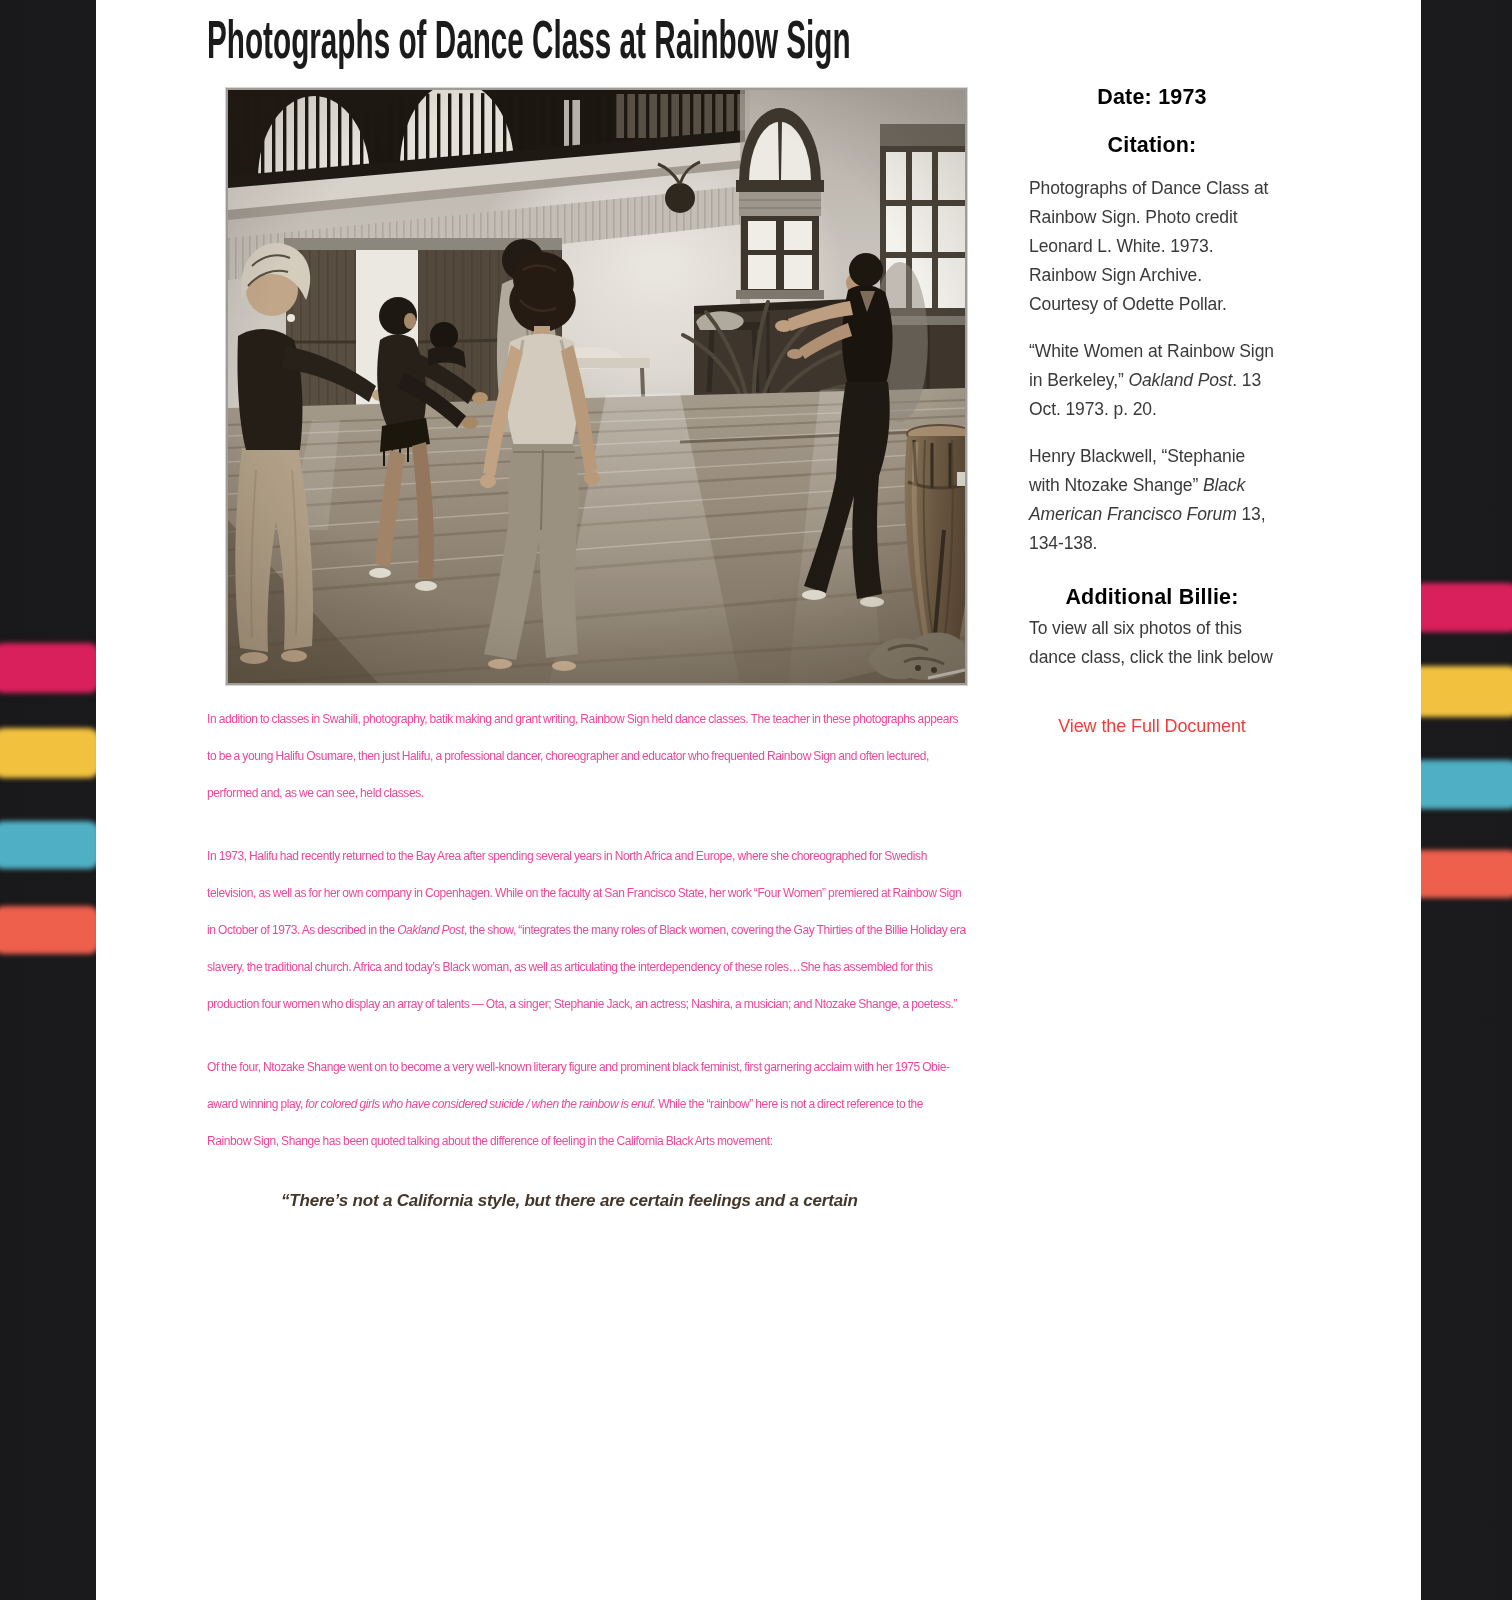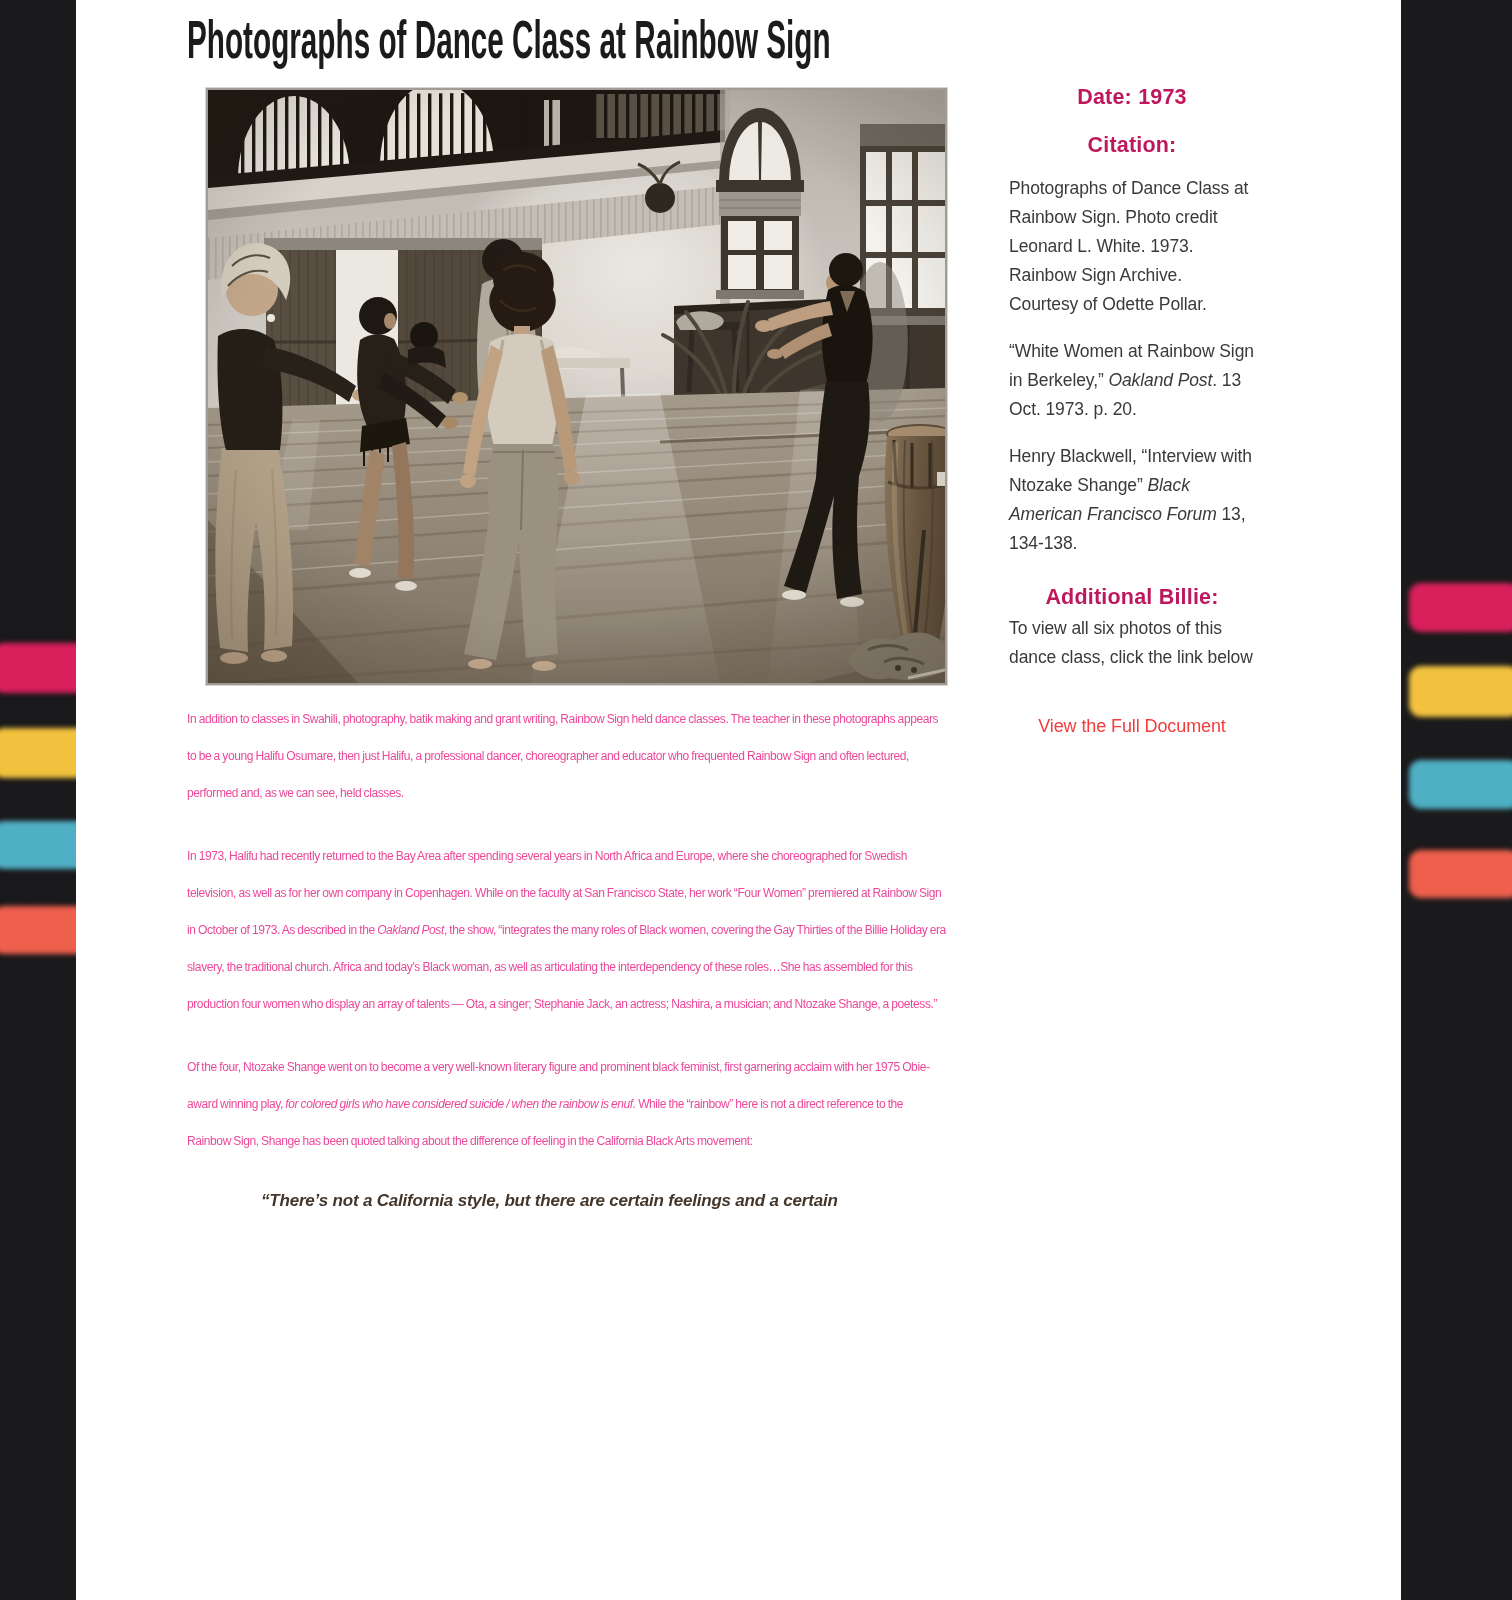--- a/index.html
+++ b/index.html
@@ -21,21 +21,21 @@
   .edge{position:absolute;top:0;bottom:0;z-index:1;}
   .edge-left{left:0;width:92px;}
   .edge-right{right:0;width:95px;}
   .stripe{position:absolute;left:-8px;right:-8px;border-radius:12px;filter:blur(2.5px);}
   .s-pink{background:var(--stripe-pink);}
   .s-yellow{background:var(--stripe-yellow);}
   .s-teal{background:var(--stripe-teal);}
   .s-orange{background:var(--stripe-orange);}
 
   .page{
-    position:absolute;left:76px;top:0;width:1325px;height:1600px;
+    position:absolute;left:96px;top:0;width:1325px;height:1600px;
     background:#ffffff;z-index:2;
   }
 
   .main-col{position:absolute;left:111px;top:0;width:762px;}
   h1.title{
     margin:8px 0 0 0;line-height:62px;font-size:54px;font-weight:bold;
     color:#1b1b1b;white-space:nowrap;
   }
   h1.title .condense{display:inline-block;transform:scaleX(0.55);transform-origin:0 50%;letter-spacing:0;}
 
@@ -55,21 +55,21 @@
   blockquote.pull{
     margin:20px 40px 0 74px;font-size:17px;line-height:30px;
     font-weight:bold;font-style:italic;color:#44362a;letter-spacing:-0.2px;
   }
 
   .sidebar{
     position:absolute;left:933px;top:82px;width:246px;
     font-size:17.5px;line-height:29px;color:#3a3a3a;letter-spacing:-0.1px;
   }
   .sidebar h3{
-    margin:0;font-size:21.5px;line-height:30px;font-weight:bold;color:#be185d;
+    margin:0;font-size:21.5px;line-height:30px;font-weight:bold;color:#000000;
     text-align:center;letter-spacing:0.2px;
   }
   .sidebar h3.citation-h{margin-top:18px;}
   .sidebar h3.notes-h{margin-top:24px;}
   .sidebar p.cite{margin:14px 0 0 0;}
   .sidebar p.cite + p.cite{margin-top:18px;}
   .sidebar p.notes{margin:2px 0 0 0;}
   .sidebar em{font-style:italic;}
   a.doc-link{
     display:block;margin-top:40px;text-align:center;
@@ -345,19 +345,19 @@
     <p class="body-p"><span>Of the four, Ntozake Shange went on to become a very well-known literary figure and prominent black feminist, first garnering acclaim with her 1975 Obie-award winning play, </span><em>for colored girls who have considered suicide / when the rainbow is enuf.</em><span>  While the “rainbow” here is not a direct reference to the Rainbow Sign, Shange has been quoted talking about the difference of feeling in the California Black Arts movement:</span></p>
 
     <blockquote class="pull">“There’s not a California style, but there are certain feelings and a certain</blockquote>
   </main>
 
   <aside class="sidebar">
     <h3>Date: 1973</h3>
     <h3 class="citation-h">Citation:</h3>
     <p class="cite"><span>Photographs of Dance Class at Rainbow Sign. Photo credit Leonard L. White. 1973. Rainbow Sign Archive. Courtesy of Odette Pollar.</span></p>
     <p class="cite"><span>“White Women at Rainbow Sign in Berkeley,” </span><em>Oakland Post</em><span>. 13 Oct. 1973. p. 20.</span></p>
-    <p class="cite"><span>Henry Blackwell, “Interview with Ntozake Shange” </span><em>Black American Francisco Forum</em><span> 13, 134-138.</span></p>
+    <p class="cite"><span>Henry Blackwell, “Stephanie with Ntozake Shange” </span><em>Black American Francisco Forum</em><span> 13, 134-138.</span></p>
     <h3 class="notes-h">Additional Billie:</h3>
     <p class="notes">To view all six photos of this dance class, click the link below</p>
     <a class="doc-link" href="#">View the Full Document</a>
   </aside>
 
 </div>
 
 </body></html>

